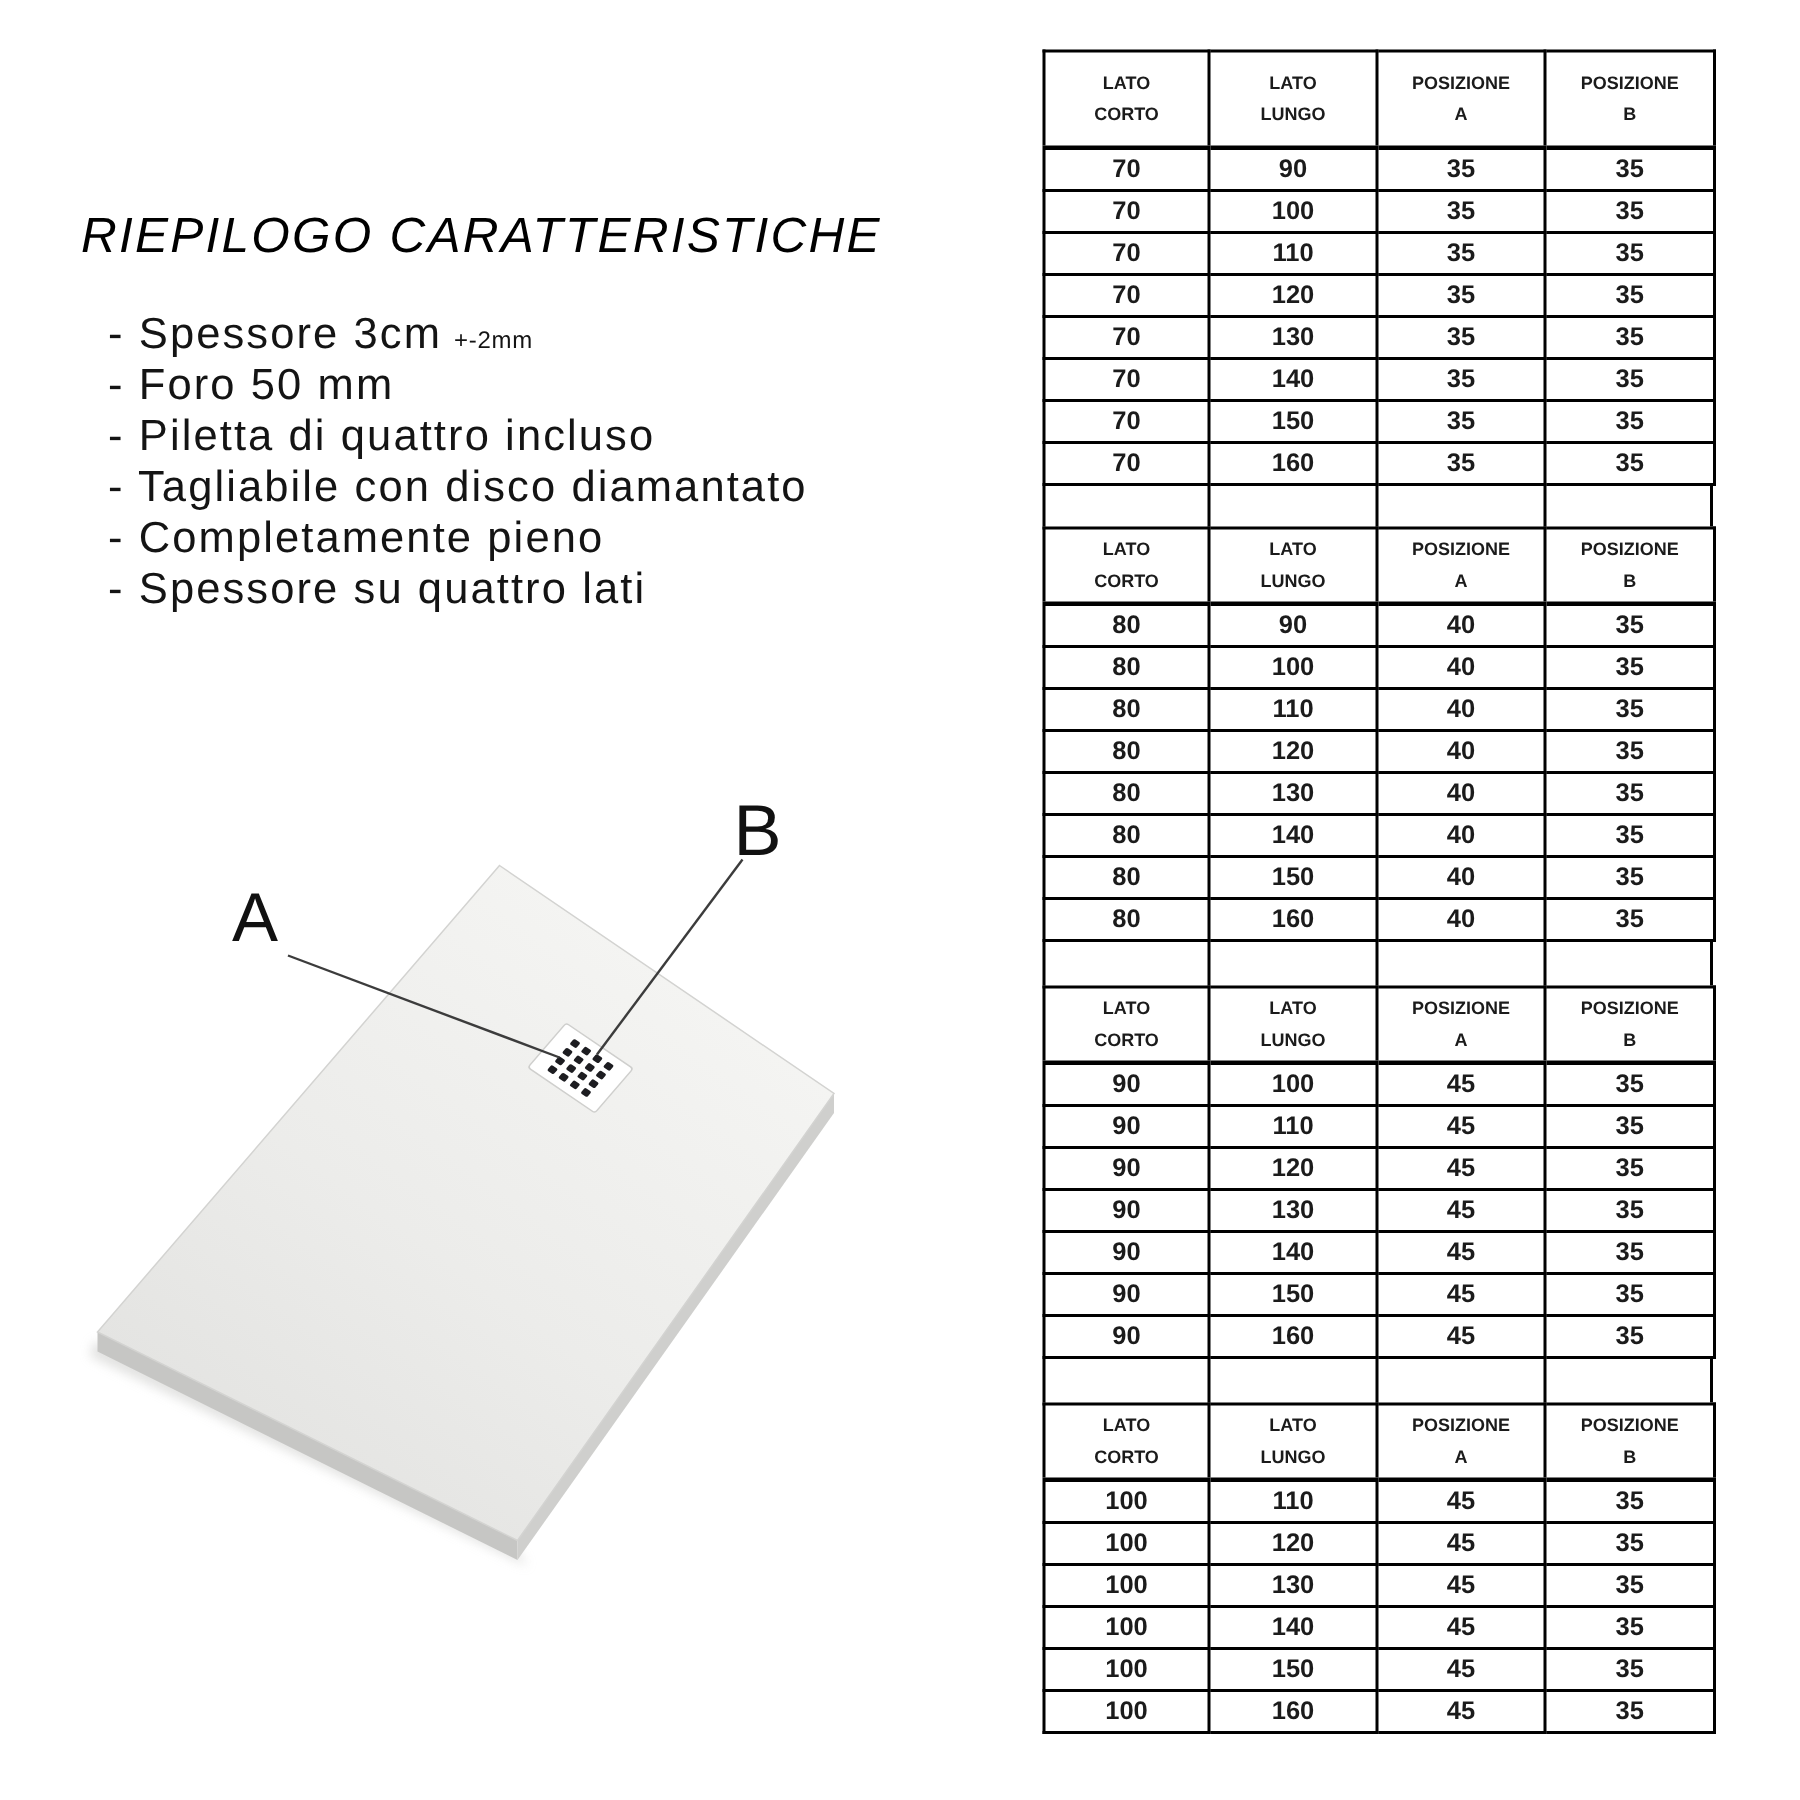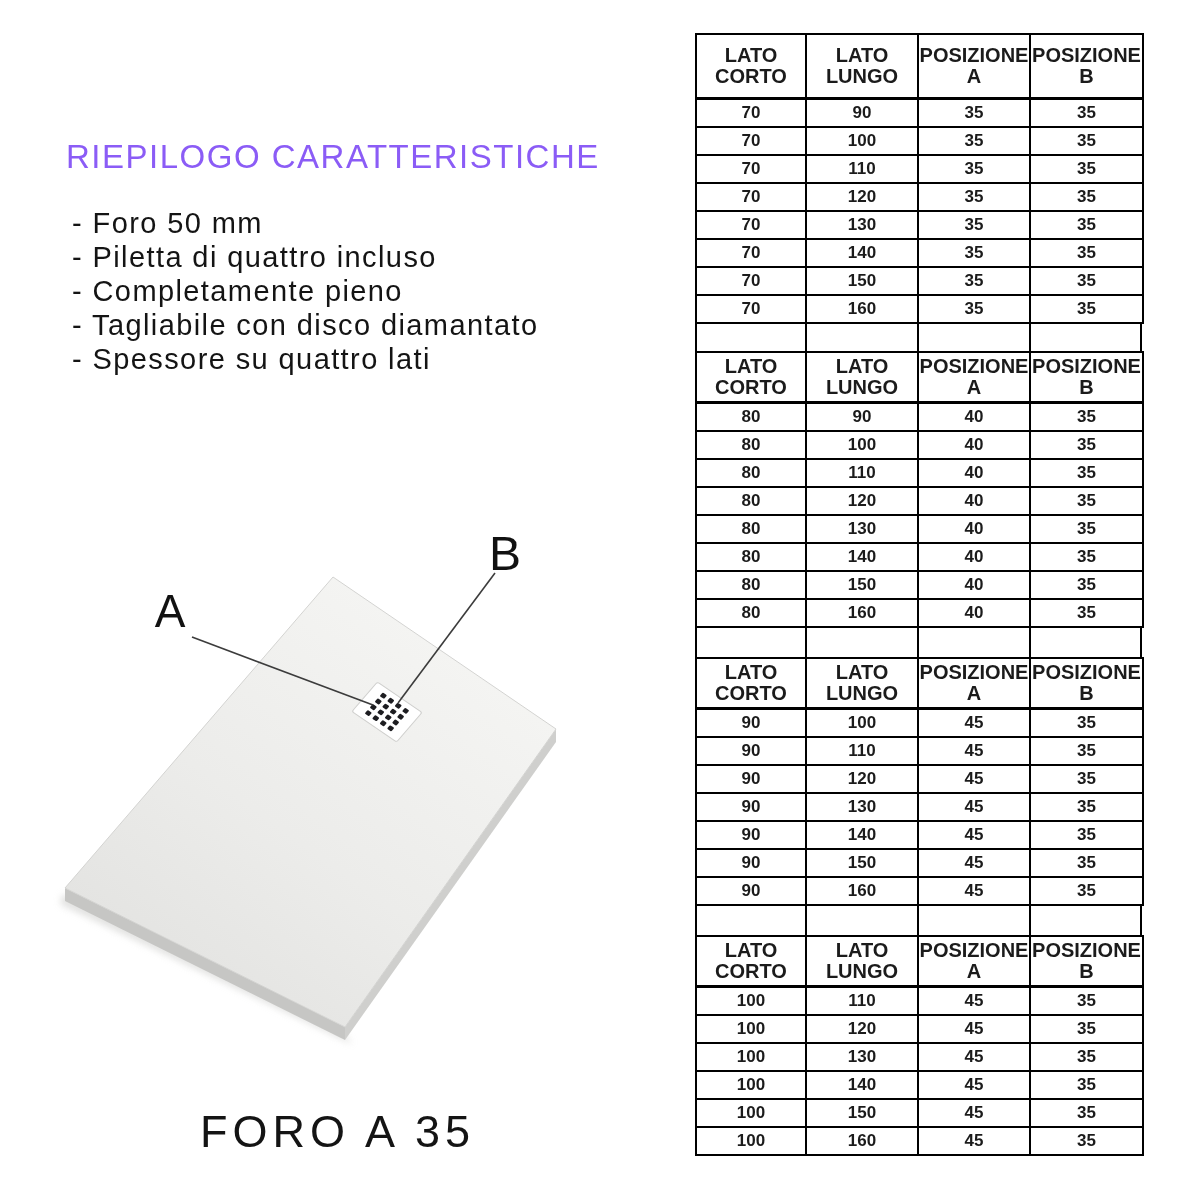--- a/index.html
+++ b/index.html
@@ -2,63 +2,64 @@
 <html><head>
 <meta charset="utf-8">
 <style>
   html,body{margin:0;padding:0;background:#ffffff;}
   .page{
     position:relative;width:1200px;height:1200px;background:#ffffff;overflow:hidden;
     font-family:"Liberation Sans",sans-serif;color:#161616;
   }
   
   .title{
-    position:absolute;left:66px;top:138px;
-    font-size:33px;letter-spacing:1.5px;white-space:nowrap;color:#8b5cf6;
+    position:absolute;left:54px;top:138px;
+    font-size:33px;letter-spacing:1.5px;white-space:nowrap;color:#000000;font-style:italic;
   }
   .features{
     position:absolute;left:72px;top:206px;margin:0;padding:0;list-style:none;
     font-size:29px;letter-spacing:1.4px;color:#141414;
   }
   .features li{height:34px;line-height:34px;white-space:nowrap;}
   .suffix{font-size:16px;letter-spacing:0.5px;margin-left:8px;}
   .caption{
     position:absolute;left:200px;top:1106px;
     font-size:45px;letter-spacing:5px;white-space:nowrap;color:#141414;
   }
   .diagram{position:absolute;left:0px;top:520px;}
   
   .tables{position:absolute;left:695px;top:33px;width:451px;}
   table.sizes{border-collapse:collapse;table-layout:fixed;width:449px;}
   table.sizes th,table.sizes td{
     border:2px solid #000;text-align:center;vertical-align:middle;
     color:#1b1b1b;padding:0;overflow:hidden;
   }
-  table.sizes th{font-size:20px;font-weight:bold;line-height:21px;border-bottom-width:3px;}
+  table.sizes th{font-size:12px;font-weight:bold;line-height:21px;border-bottom-width:3px;}
   table.first th{height:62px;}
   table.sizes:not(.first) th{height:48px;}
   table.sizes td{font-size:17px;font-weight:bold;height:26px;}
   .gap{display:grid;grid-template-columns:110px 112px 112px 113px;}
   .gap-28{height:27px;}
   .gap-30{height:29px;}
   .gap>div{border-left:2px solid #000;}
   .gap>div:last-child{border-right:2px solid #000;}
 </style>
 </head>
 <body>
 
 <div class="page">
 
   <div class="title">RIEPILOGO CARATTERISTICHE</div>
 
   <ul class="features">
+    <li><span>- Spessore 3cm</span><span class="suffix">+-2mm</span></li>
     <li><span>- Foro 50 mm</span><span class="suffix"></span></li>
     <li><span>- Piletta di quattro incluso</span><span class="suffix"></span></li>
+    <li><span>- Tagliabile con disco diamantato</span><span class="suffix"></span></li>
     <li><span>- Completamente pieno</span><span class="suffix"></span></li>
-    <li><span>- Tagliabile con disco diamantato</span><span class="suffix"></span></li>
     <li><span>- Spessore su quattro lati</span><span class="suffix"></span></li>
   </ul>
 
   <svg class="diagram" width="620" height="560" viewBox="0 0 620 560" xmlns="http://www.w3.org/2000/svg">
     <defs>
       <linearGradient id="topg" gradientUnits="userSpaceOnUse" x1="430" y1="80" x2="140" y2="480">
         <stop offset="0" stop-color="#f5f5f3"></stop>
         <stop offset="0.55" stop-color="#ececea"></stop>
         <stop offset="1" stop-color="#e2e2e0"></stop>
       </linearGradient>
@@ -96,21 +97,20 @@
         </g>
     </g>
 
     <line x1="192" y1="117" x2="373" y2="185" stroke="#3c3c3c" stroke-width="1.6"></line>
     <line x1="495" y1="53" x2="398" y2="183" stroke="#3c3c3c" stroke-width="1.6"></line>
 
     <text x="170" y="107" text-anchor="middle" font-family="Liberation Sans, sans-serif" font-size="46" fill="#111111">A</text>
     <text x="505" y="50" text-anchor="middle" font-family="Liberation Sans, sans-serif" font-size="48" fill="#111111">B</text>
   </svg>
 
-  <div class="caption">FORO A 35</div>
 
   <div class="tables">
       <table class="sizes first">
         <colgroup>
           <col style="width: 110px;">
           <col style="width: 112px;">
           <col style="width: 112px;">
           <col style="width: 113px;">
         </colgroup>
         <thead>

